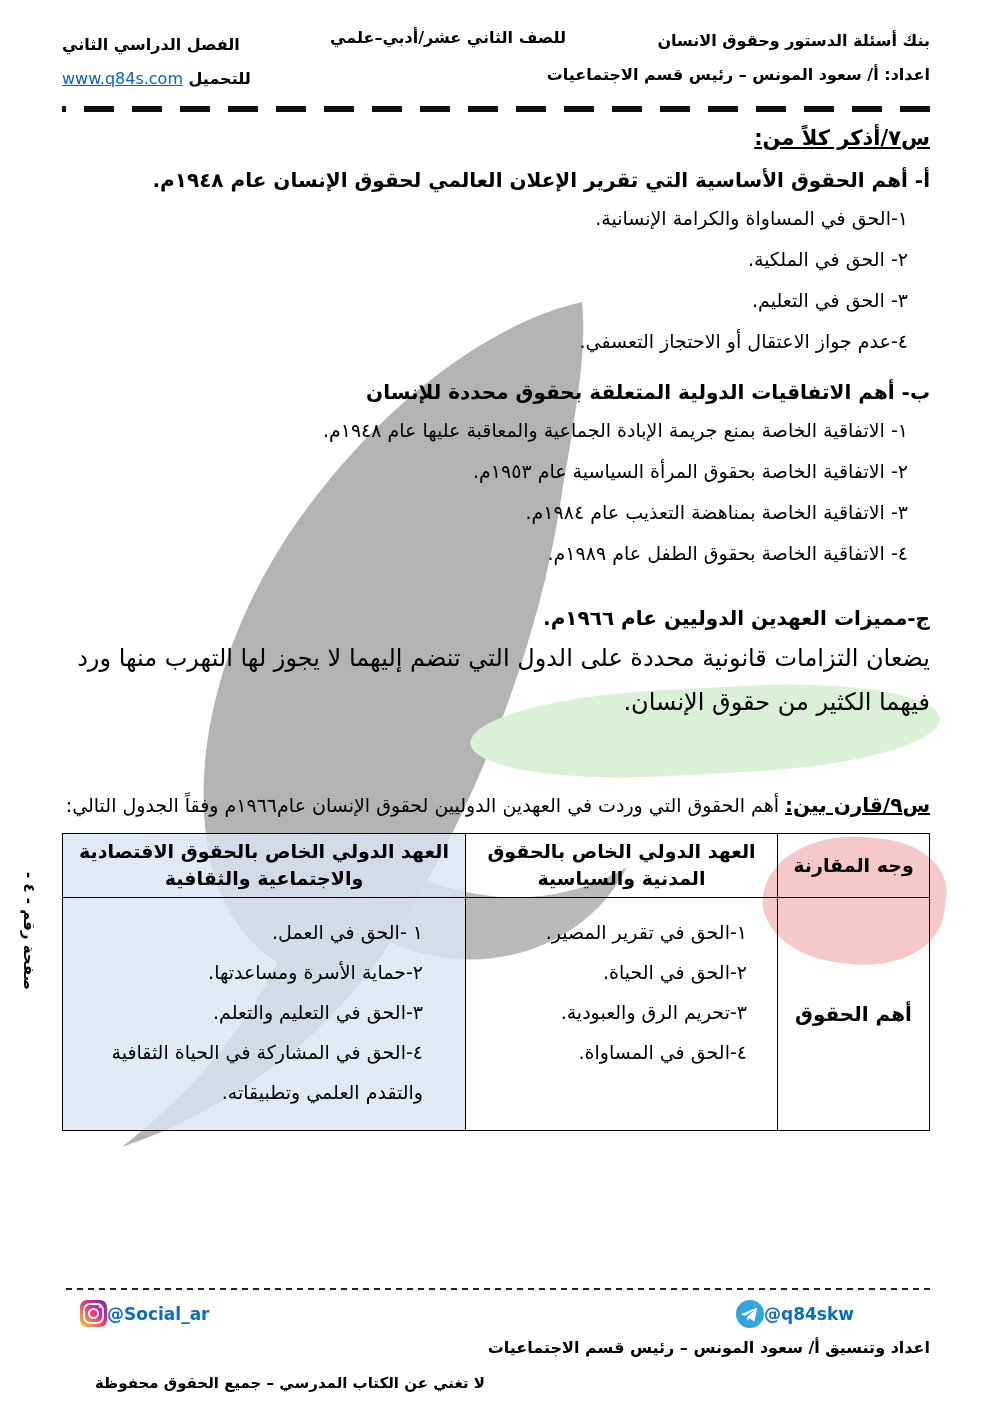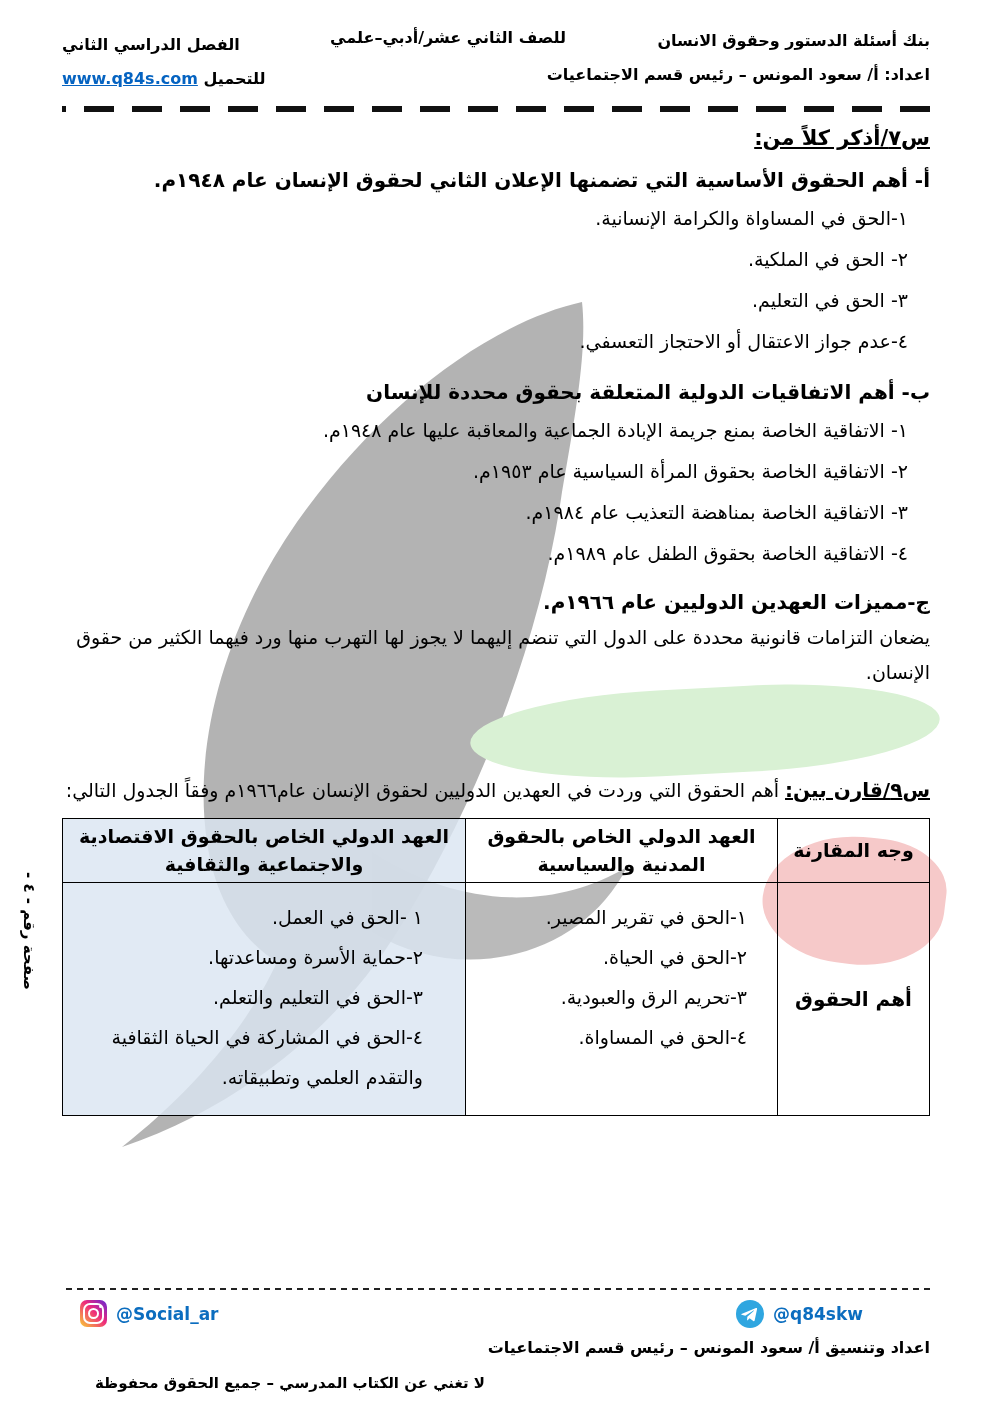--- a/index.html
+++ b/index.html
@@ -13,51 +13,51 @@
   .wm-pink{left:763px;top:836px;width:182px;height:128px;background:#f6c9c9;border-radius:60% 40% 52% 48%;transform:rotate(7deg)}
   .wm-feather{left:42px;top:292px;width:620px;height:860px}
 
   
   .content{position:relative;z-index:1;padding:0 62px}
 
   .hdr{position:relative;height:106px;font-weight:700;font-size:16px}
   .hdr-right{position:absolute;right:0;top:24px;text-align:right;line-height:2.1}
   .hdr-center{position:absolute;left:268px;top:28px}
   .hdr-left{position:absolute;left:0;top:28px;text-align:left;line-height:2.1}
-  .link{color:#0563c1;text-decoration:underline;font-weight:700;cursor:pointer}
+  .link{color:#0563c1;text-decoration:underline;font-weight:400;cursor:pointer}
   .dl-label{margin-right:4px}
 
   .thick-dashes{height:6px;background:repeating-linear-gradient(to left,#111 0 30px,transparent 30px 48px)}
 
   .h-main{font-size:21px;font-weight:700;text-decoration:underline;margin:14px 0 0}
   .h-sub{font-size:20px;font-weight:700;margin:18px 0 6px}
   .list{font-size:19px}
   .li{line-height:41px;padding-right:22px}
   .u{}
-  .para{font-size:19px;line-height:1.85;margin-top:4px}
+  .para{font-size:24px;line-height:1.85;margin-top:4px}
 
-  .q9{margin-top:82px;font-size:19px;line-height:1.8}
+  .q9{margin-top:62px;font-size:19px;line-height:1.8}
   .q9 .q9-title{font-weight:700;font-size:20px;text-decoration:underline}
 
   table.cmp-table{width:100%;border-collapse:collapse;margin-top:10px;font-size:19px}
   .cmp-table th,.cmp-table td{border:1.5px solid #000}
   .cmp-table th{font-weight:700;text-align:center;vertical-align:middle;height:58px;padding:4px 10px;line-height:1.45}
   .blue{background:rgba(219,229,241,.82)}
   th.cell-cmp{background:transparent}
   td.items{vertical-align:top;padding:14px 30px 18px 32px}
   td.items .cell-item{line-height:40px}
   td.econ{padding:14px 42px 18px 12px}
   td.row-label{text-align:center;vertical-align:middle;font-weight:700;font-size:20px;background:transparent}
 
   .page-num-vert{position:absolute;left:38px;top:872px;z-index:1;font-size:15px;font-weight:700;white-space:nowrap;transform:rotate(90deg);transform-origin:top left}
 
   
   .footer{position:absolute;left:0;right:0;top:1288px;height:115px;z-index:1}
   .f-divider{margin:0 62px;height:2px;background:repeating-linear-gradient(to left,#222 0 6px,transparent 6px 11px)}
-  .social{position:absolute;top:12px;display:flex;align-items:center;gap:9px;direction:ltr}
+  .social{position:absolute;top:12px;display:flex;align-items:center;direction:ltr}
   .social .handle{color:#0b6dbf;font-weight:700;font-size:17px;cursor:pointer}
   .ig-block{left:80px}
   .tg-block{left:736px}
   .ig-icon{position:relative;width:27px;height:27px;border-radius:7px;display:inline-block;background:linear-gradient(45deg,#f9ce34,#ee2a7b 55%,#6228d7)}
   .ig-frame{position:absolute;inset:3px;border:2px solid #fff;border-radius:7px}
   .ig-lens{position:absolute;inset:8px;border:2px solid #fff;border-radius:50%}
   .ig-dot{position:absolute;top:5px;right:5px;width:3px;height:3px;background:#fff;border-radius:50%}
   .tg-icon{width:28px;height:28px;display:inline-block}
   .f-prepared{position:absolute;right:62px;top:50px;font-weight:700;font-size:16px}
   .f-copy{position:absolute;left:95px;top:86px;font-size:15px;font-weight:700}
@@ -92,37 +92,37 @@
           <span class="dl-label">للتحميل</span>
           <a class="link">www.q84s.com</a>
         </div>
       </div>
     </div>
 
     <div class="thick-dashes"></div>
 
     <div class="h-main">س٧/أذكر كلاً من:</div>
 
-    <div class="h-sub">أ- أهم الحقوق الأساسية التي تضمنها الإعلان الثاني لحقوق الإنسان عام ١٩٤٨م.</div>
+    <div class="h-sub">أ- أهم الحقوق الأساسية التي تقرير الإعلان العالمي لحقوق الإنسان عام ١٩٤٨م.</div>
     <div class="list">
       <div class="li">١-الحق في المساواة والكرامة الإنسانية.</div>
       <div class="li">٢- الحق في الملكية.</div>
       <div class="li">٣- الحق في التعليم.</div>
       <div class="li">٤-عدم جواز الاعتقال أو الاحتجاز التعسفي.</div>
     </div>
 
     <div class="h-sub">ب- أهم الاتفاقيات الدولية المتعلقة بحقوق محددة للإنسان</div>
     <div class="list">
       <div class="li"><span>١- الاتفاقية الخاصة بمنع جريمة الإبادة الجماعية والمعاقبة عليها عام </span><span class="u">١٩٤٨م.</span></div>
       <div class="li"><span>٢- الاتفاقية الخاصة بحقوق المرأة السياسية عام </span><span class="u">١٩٥٣م.</span></div>
       <div class="li"><span>٣- الاتفاقية الخاصة بمناهضة التعذيب عام </span><span class="u">١٩٨٤م.</span></div>
       <div class="li"><span>٤- الاتفاقية الخاصة بحقوق الطفل عام </span><span class="u">١٩٨٩م.</span></div>
     </div>
 
-    <div class="h-sub" style="margin-top:16px">ج-مميزات العهدين الدوليين عام ١٩٦٦م.</div>
+    <div class="h-sub" style="margin-top:32px">ج-مميزات العهدين الدوليين عام ١٩٦٦م.</div>
     <div class="para">يضعان التزامات قانونية محددة على الدول التي تنضم إليهما لا يجوز لها التهرب منها ورد فيهما الكثير من حقوق الإنسان.</div>
 
     <div class="q9">
       <span class="q9-title">س٩/قارن بين:</span><span> أهم الحقوق التي وردت في العهدين الدوليين لحقوق الإنسان عام١٩٦٦م وفقاً الجدول التالي:</span>
     </div>
 
     <table class="cmp-table">
       <colgroup>
         <col style="width:152px">
         <col style="width:312px">

